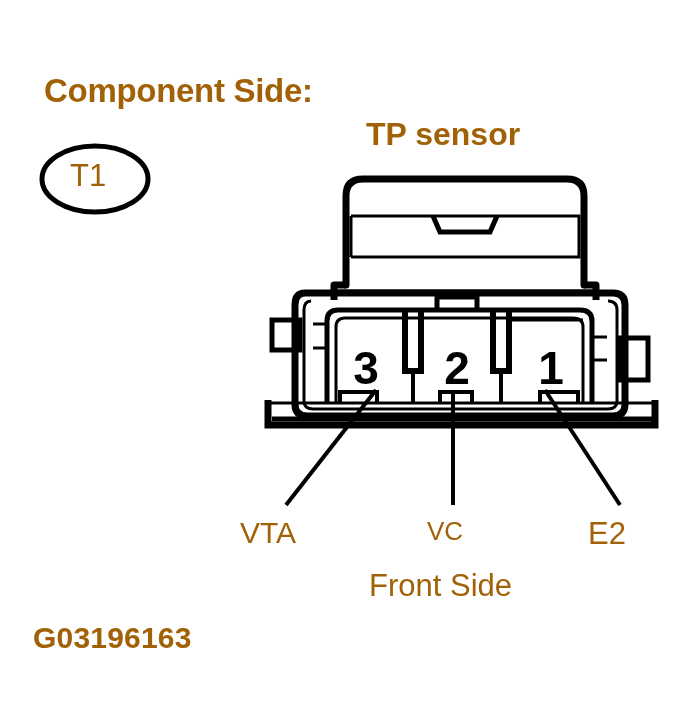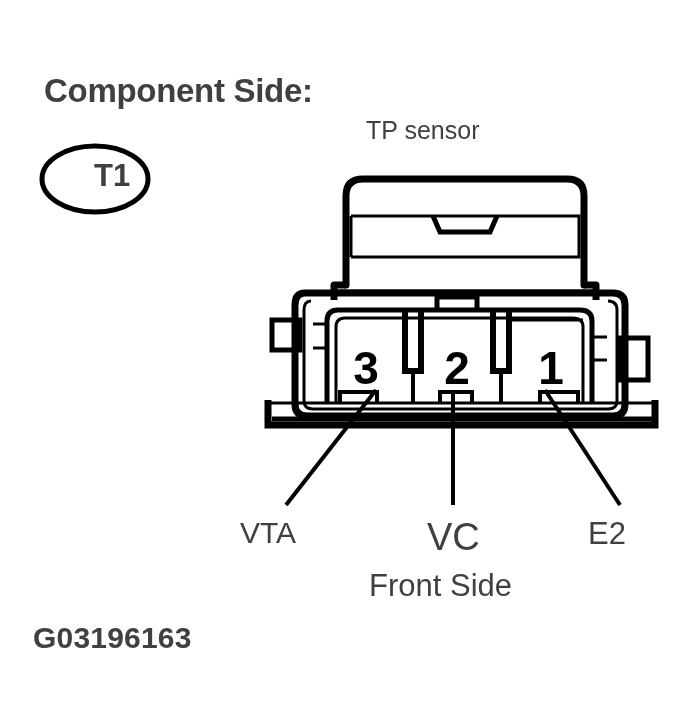--- a/index.html
+++ b/index.html
@@ -18,51 +18,50 @@
   .page {
     position: absolute;
     left: 0; top: 0;
     width: 679px;
     height: 724px;
   }
   .txt {
     position: absolute;
     white-space: pre;
     line-height: 1;
-    color: #404040;
+    color: #a16207;
   }
   #title-component-side {
     left: 44px;
     top: 74px;
     font-size: 33px;
     font-weight: bold;
     letter-spacing: -0.3px;
   }
   #label-tp-sensor {
     left: 366px;
     top: 118px;
-    font-size: 25px;
-    font-weight: normal;
+    font-size: 32px;
+    font-weight: bold;
   }
   #oval-label-text {
     left: 70px;
     top: 160px;
     font-size: 31px;
-    font-weight: bold;
-    margin-left: 24px;
+    font-weight: normal;
   }
   #pin-label-vta {
     left: 240px;
     top: 518px;
     font-size: 30px;
   }
   #pin-label-vc {
     left: 427px;
     top: 518px;
-    font-size: 38px;
+    font-size: 26px;
   }
   #pin-label-e2 {
     left: 588px;
     top: 518px;
     font-size: 31px;
   }
   #caption-front-view {
     left: 369px;
     top: 570px;
     font-size: 31px;

